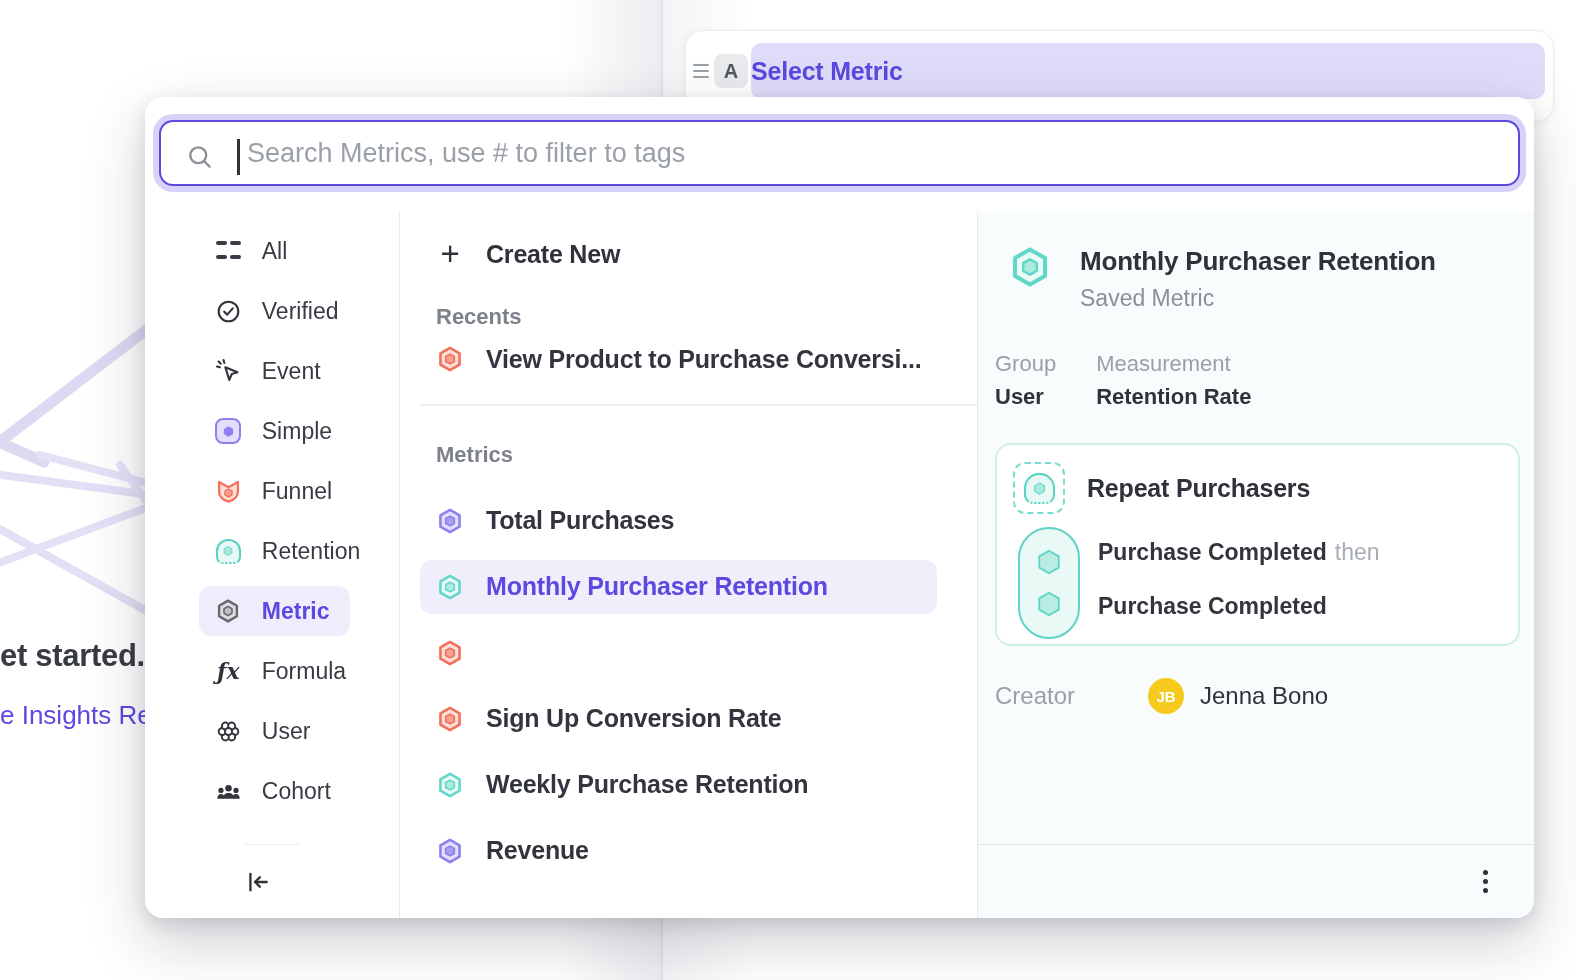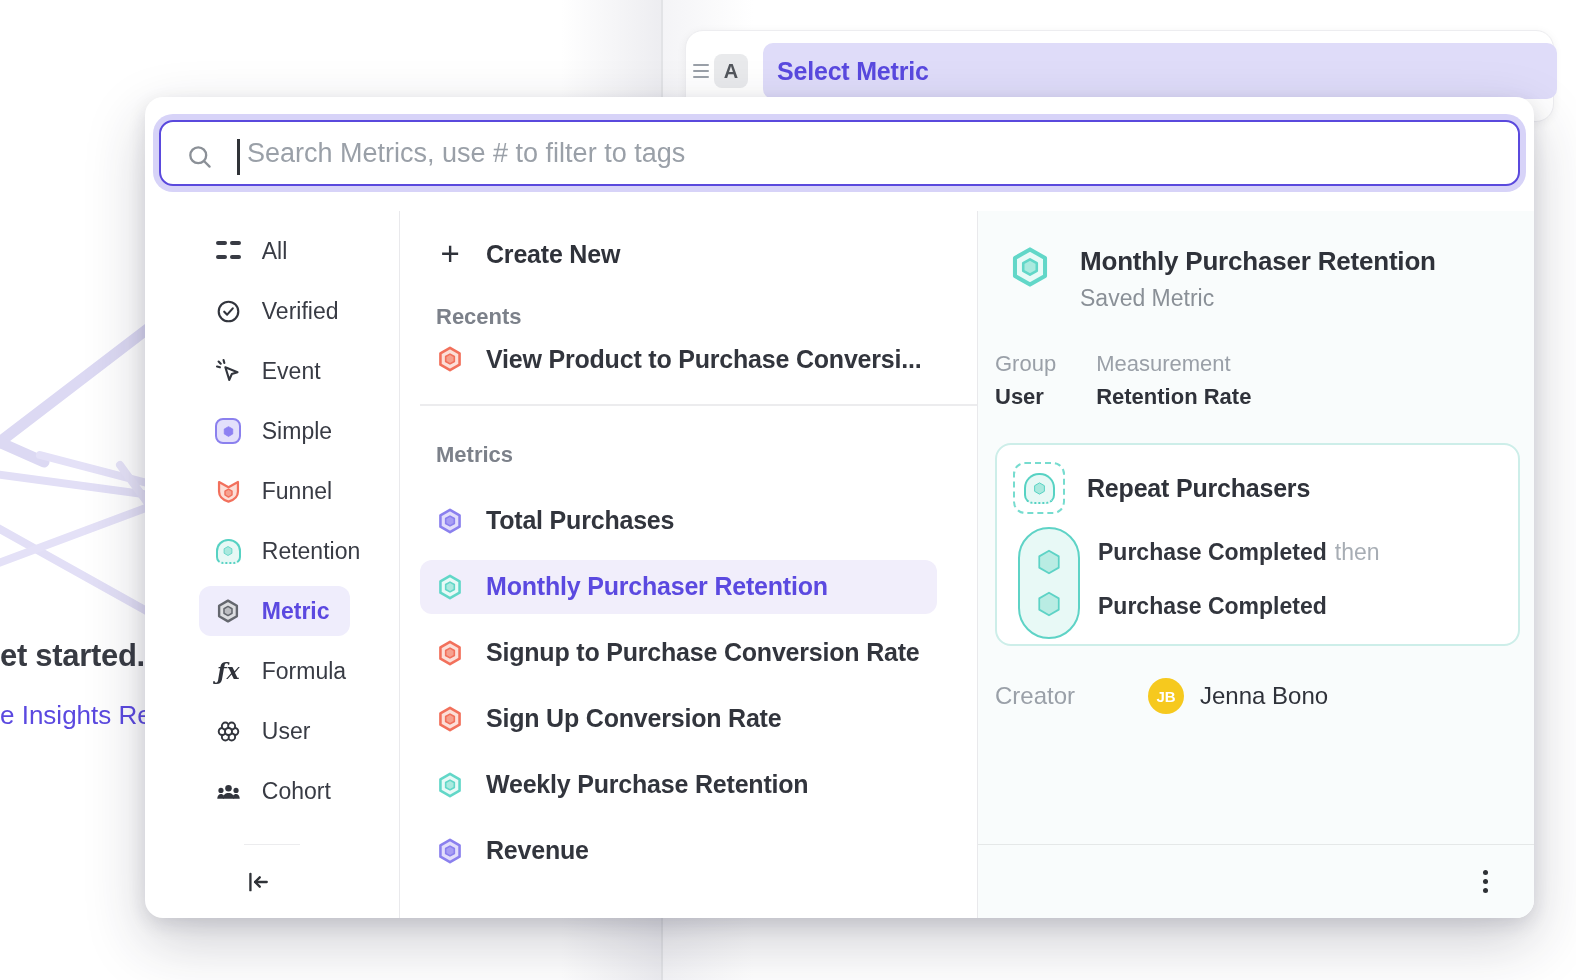--- a/index.html
+++ b/index.html
@@ -26,21 +26,21 @@
     background:#fff; border:1px solid #ededf0; border-radius:18px;
     box-shadow:0 2px 10px rgba(20,20,40,.06); z-index:1; }
   .drag-icon { position:absolute; left:7px; top:33px; width:16px; height:14px;
     display:flex; flex-direction:column; justify-content:space-between; }
   .drag-icon i { display:block; height:2px; background:#9aa0a8; border-radius:1px; }
   .row-badge { position:absolute; left:28px; top:23px; width:34px; height:34px;
     background:#e9eaec; border-radius:8px; display:flex; align-items:center; justify-content:center;
     font-size:20px; font-weight:700; color:#52565c; }
   .select-banner { position:absolute; left:65px; top:12px; width:794px; height:56px;
     background:#dfdcf9; border-radius:10px; display:flex; align-items:center;
-    padding-left:14px; font-size:25px; font-weight:600; color:#5949df; letter-spacing:-0.2px; cursor:pointer;margin-left:12px; }
+    font-size:25px; font-weight:600; color:#5949df; letter-spacing:-0.2px; cursor:pointer; }
 
   
   .modal { position:absolute; left:145px; top:97px; width:1389px; height:821px;
     background:#fff; border-radius:18px; z-index:5; overflow:hidden;
     box-shadow:0 24px 60px rgba(35,35,60,.22), 0 6px 18px rgba(35,35,60,.12); }
 
   .search-wrap { position:relative; height:114px; padding:23px 14px 0; }
   .search-box { position:relative; height:74px; }
   .search-box input { width:100%; height:66px; border-radius:14px;
     border:2.5px solid #5a49dd; box-shadow:0 0 0 6px #d7d3f8; outline:none;
@@ -347,21 +347,20 @@
               </span>
             <span>Monthly Purchaser Retention</span>
           </div>
           <div class="m-item">
             <span class="hex salmon sz28">
                 <svg viewBox="0 0 24 24">
                   <path class="o" d="M12 2.4 L20.2 7.1 V16.9 L12 21.6 L3.8 16.9 V7.1 Z"></path>
                   <path class="i" d="M12 7.8 L15.7 9.9 V14.1 L12 16.2 L8.3 14.1 V9.9 Z"></path>
                 </svg>
               </span>
-            <span>Signup to Purchase Conversion Rate</span>
           </div>
           <div class="m-item">
             <span class="hex salmon sz28">
                 <svg viewBox="0 0 24 24">
                   <path class="o" d="M12 2.4 L20.2 7.1 V16.9 L12 21.6 L3.8 16.9 V7.1 Z"></path>
                   <path class="i" d="M12 7.8 L15.7 9.9 V14.1 L12 16.2 L8.3 14.1 V9.9 Z"></path>
                 </svg>
               </span>
             <span>Sign Up Conversion Rate</span>
           </div>

